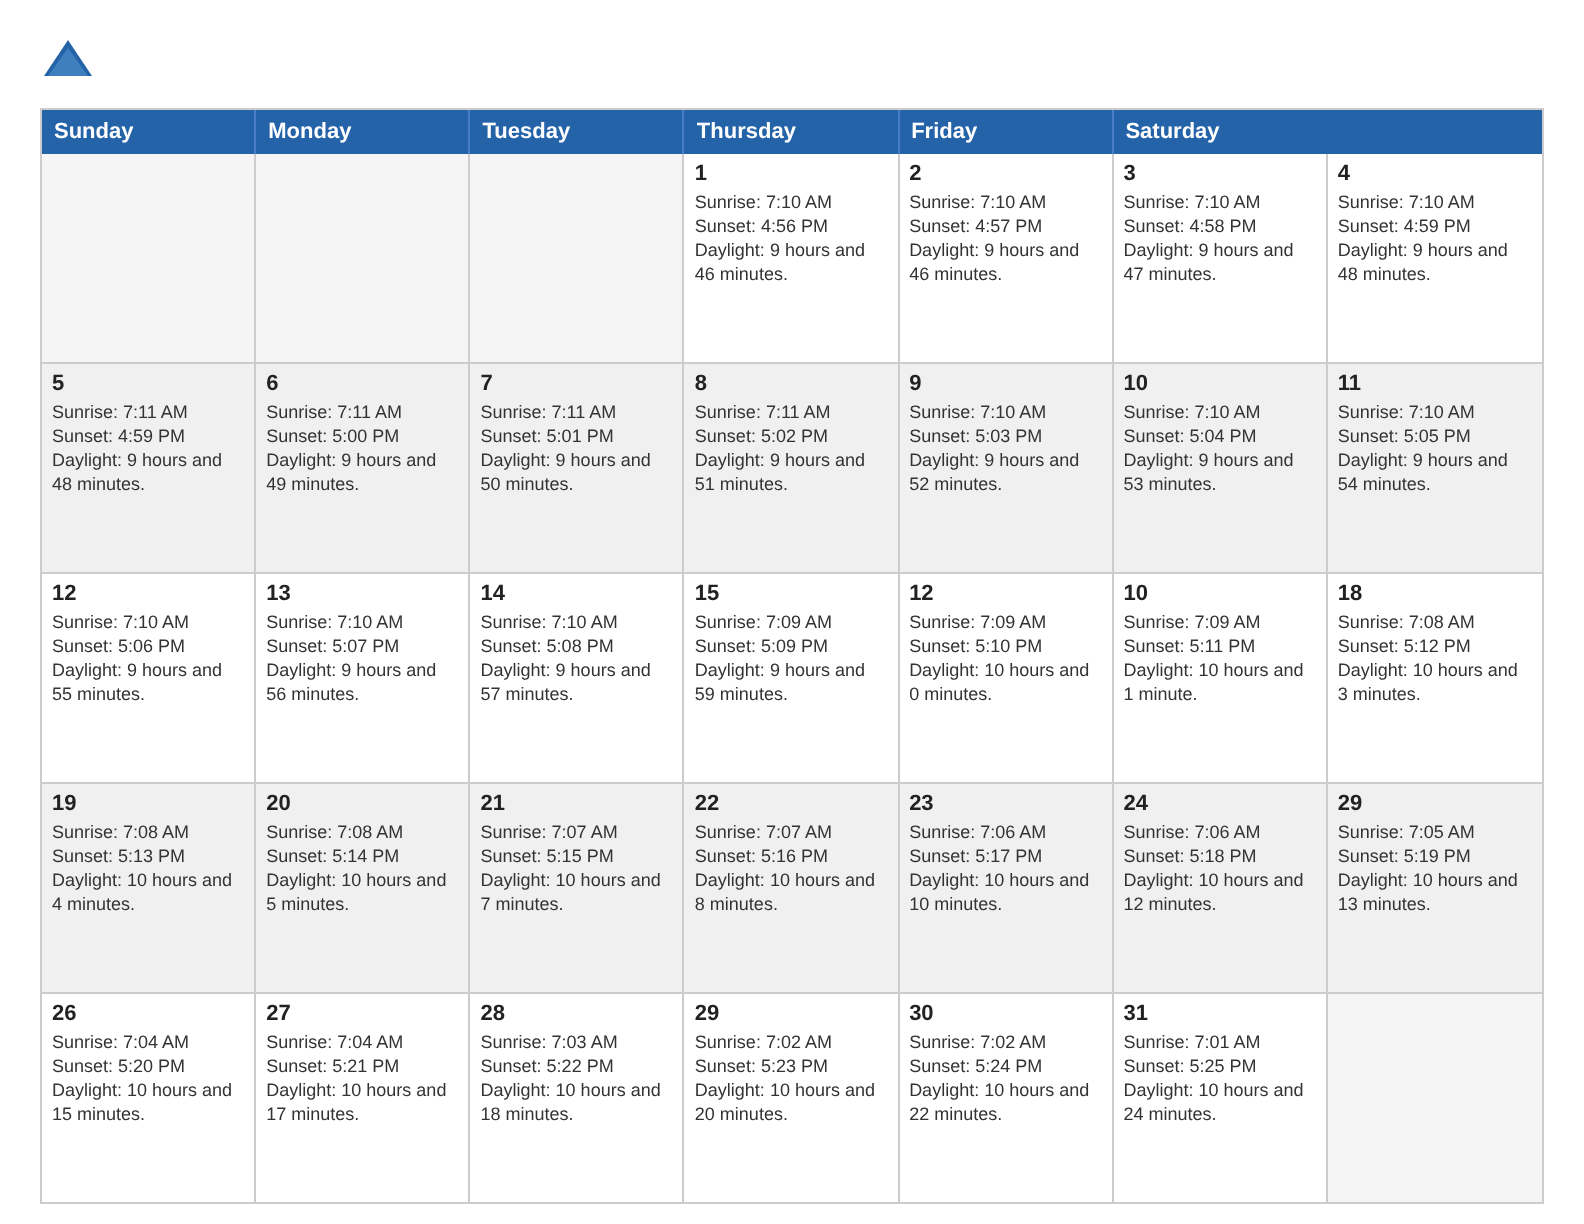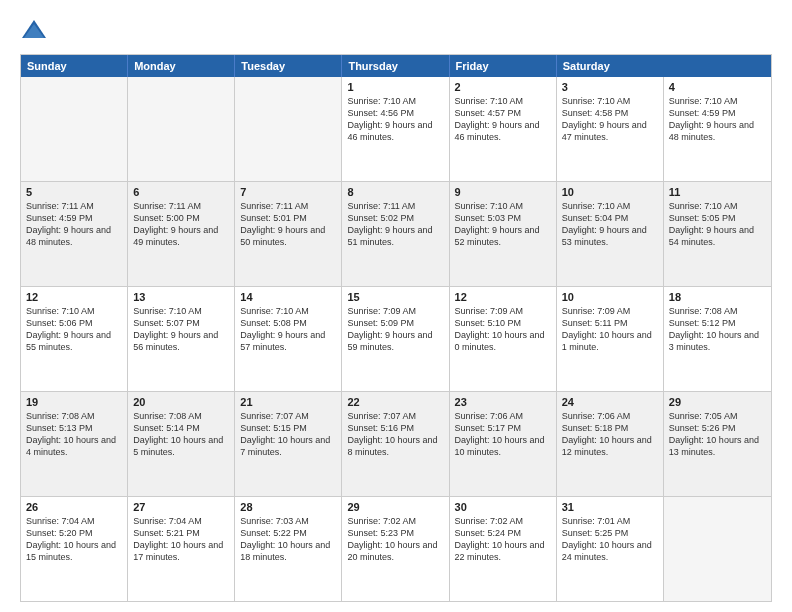--- a/index.html
+++ b/index.html
@@ -308,21 +308,21 @@
           </div>
           <div class="cal-cell shade">
             <div class="day-num">24</div>
             <div class="day-info" style="white-space: pre-line;">Sunrise: 7:06 AM
 Sunset: 5:18 PM
 Daylight: 10 hours and 12 minutes.</div>
           </div>
           <div class="cal-cell shade">
             <div class="day-num">29</div>
             <div class="day-info" style="white-space: pre-line;">Sunrise: 7:05 AM
-Sunset: 5:26 PM
+Sunset: 5:19 PM
 Daylight: 10 hours and 13 minutes.</div>
           </div>
         </div>
         <div class="cal-row">
           <div class="cal-cell">
             <div class="day-num">26</div>
             <div class="day-info" style="white-space: pre-line;">Sunrise: 7:04 AM
 Sunset: 5:20 PM
 Daylight: 10 hours and 15 minutes.</div>
           </div>

